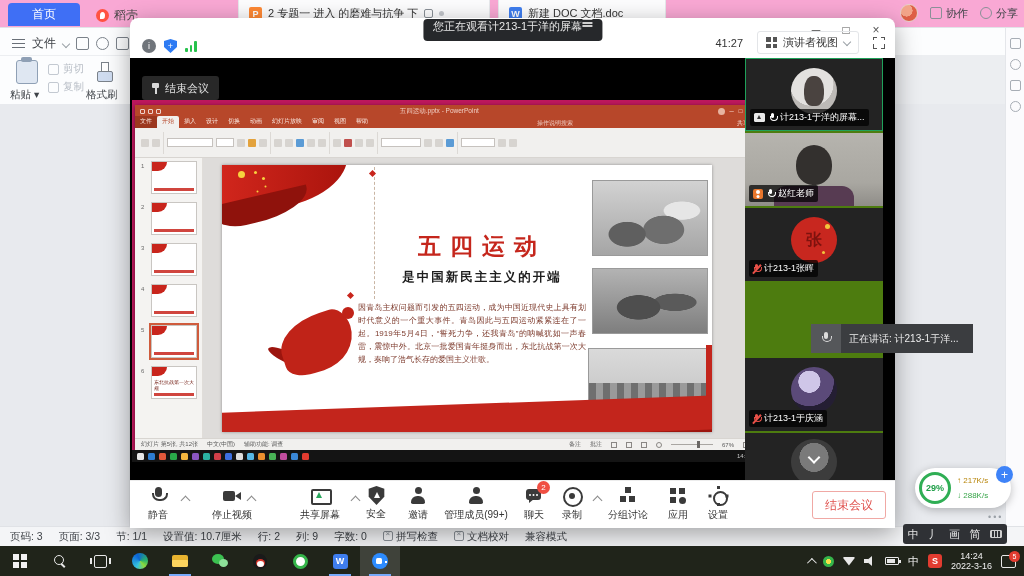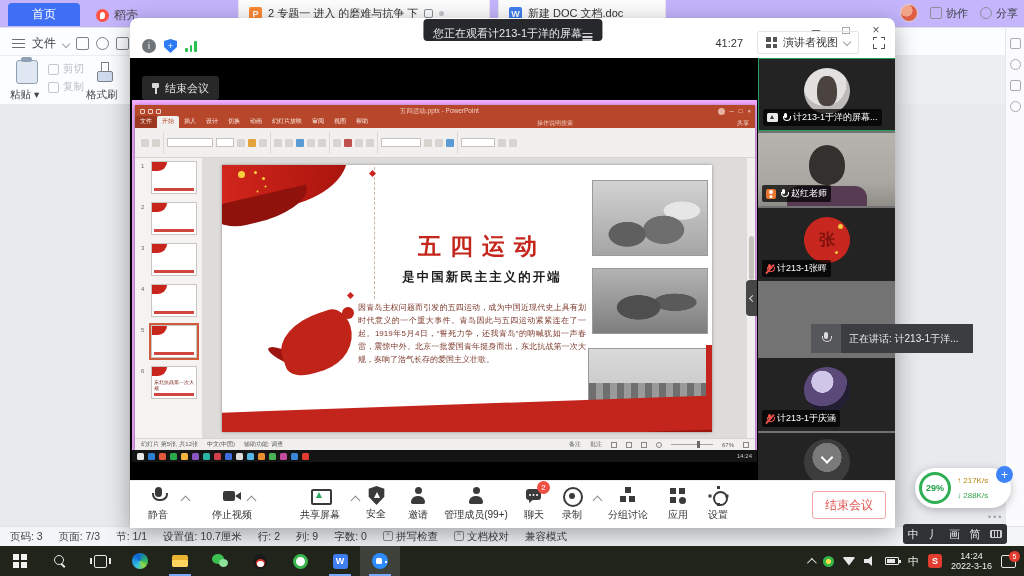--- a/index.html
+++ b/index.html
@@ -1,21 +1,21 @@
 <!DOCTYPE html>
 <html><head>
 <meta charset="utf-8">
 <style>
 *{margin:0;padding:0;box-sizing:border-box}
 html,body{width:1024px;height:576px;overflow:hidden}
 #screen{position:relative;width:1024px;height:576px;font-family:"Liberation Sans","DejaVu Sans",sans-serif;background:#eceef1;overflow:hidden}
 i,s{display:block;font-style:normal;text-decoration:none}
 
 
-.wps-tabbar{position:absolute;left:0;top:0;width:1024px;height:28px;background:#c4b5fd;border-bottom:1px solid #e2e4e8}
+.wps-tabbar{position:absolute;left:0;top:0;width:1024px;height:28px;background:#f9a8d4;border-bottom:1px solid #e2e4e8}
 .tab-home{position:absolute;left:8px;top:3px;width:72px;height:23px;background:#3f6ff5;border-radius:4px 4px 0 0;color:#fff;font-size:12px;display:flex;align-items:center;justify-content:center}
 .tab-docer{position:absolute;left:96px;top:5px;height:20px;display:flex;align-items:center;gap:5px;font-size:12px;color:#444}
 .docer-ic{width:13px;height:13px;border-radius:50%;background:#ff5242;position:relative}
 .docer-ic::after{content:"";position:absolute;left:4px;top:3px;width:5px;height:7px;background:#fff;border-radius:50% 50% 50% 0}
 .doc-tab{position:absolute;top:0;height:27px;display:flex;align-items:center;gap:6px;font-size:11px;color:#333;padding:0 10px;border-right:1px solid #e7e9ec;border-left:1px solid #e7e9ec;background:#fdfdfe}
 .dt-ppt{left:238px;width:252px}
 .dt-doc{left:498px;width:168px}
 .ftic{width:13px;height:13px;border-radius:2px;color:#fff;font-size:9px;font-weight:bold;display:flex;align-items:center;justify-content:center}
 .ftic.p{background:#ff8935}
 .ftic.w{background:#3f7ef0}
@@ -44,21 +44,21 @@
 .cursor-ic{width:9px;height:12px;margin:0 auto 3px;background:#5f6670;clip-path:polygon(0 0,100% 55%,55% 62%,70% 100%,52% 100%,40% 68%,0 80%)}
 .wps-rail{position:absolute;left:1005px;top:28px;width:19px;height:518px;background:#fbfbfd;border-left:1px solid #e4e6ea}
 .railic{width:11px;height:11px;border:1.5px solid #a7adb5;border-radius:2px;margin:10px auto 0}
 .wps-status{position:absolute;left:0;top:526px;width:1024px;height:20px;background:#f4f5f7;border-top:1px solid #e0e2e6;display:flex;align-items:center;gap:16px;padding-left:10px;font-size:10.5px;color:#3f4348;white-space:nowrap}
 .sbic{width:10px;height:10px;border:1px solid #8a9097;border-radius:2px;display:inline-block;vertical-align:-1px;margin-right:3px;position:relative}
 .sbic::after{content:"×";position:absolute;left:1.5px;top:-3px;font-size:8px;color:#8a9097}
 
 
 .meet{position:absolute;left:130px;top:18px;width:765px;height:510px;background:#fff;border-radius:8px 8px 0 0;box-shadow:0 6px 24px rgba(0,0,0,.35);z-index:10}
 .meet-head{position:relative;height:40px}
-.banner{position:absolute;left:50%;transform:translateX(-50%);top:1px;height:22px;background:#26282b;border-radius:4px;display:flex;align-items:flex-end;padding:0 10px;color:#e8e8e8;font-size:11px;white-space:nowrap}
+.banner{position:absolute;left:50%;transform:translateX(-50%);top:1px;height:22px;background:#26282b;border-radius:4px;display:flex;align-items:flex-start;padding:0 10px;color:#e8e8e8;font-size:11px;white-space:nowrap}
 .burger10{width:10px;height:8px;background:repeating-linear-gradient(#cfcfcf 0 1.5px,transparent 1.5px 3.2px)}
 .winctl{position:absolute;right:6px;top:2px;display:flex;gap:4px}
 .winctl i{width:26px;height:20px;display:flex;align-items:center;justify-content:center;color:#555;font-size:12px}
 .head-l{position:absolute;left:12px;bottom:5px;display:flex;align-items:center;gap:8px}
 .ic-info{width:14px;height:14px;border-radius:50%;background:#70757b;color:#fff;font-size:9px;display:flex;align-items:center;justify-content:center}
 .ic-shield{width:13px;height:14px;background:#2e7bf3;clip-path:polygon(50% 0,100% 15%,100% 58%,50% 100%,0 58%,0 15%);color:#fff;font-size:9px;display:flex;align-items:center;justify-content:center}
 .ic-signal{width:13px;height:11px;position:relative}
 .ic-signal i{position:absolute;bottom:0;width:2.5px;background:#27c24c;border-radius:1px}
 .ic-signal i:nth-child(1){left:0;height:4px}.ic-signal i:nth-child(2){left:4.5px;height:7px}.ic-signal i:nth-child(3){left:9px;height:11px}
 .head-r{position:absolute;right:10px;bottom:4px;display:flex;align-items:center;gap:14px;font-size:11px;color:#333}
@@ -67,21 +67,21 @@
 .fs-ic{width:12px;height:12px;border:1.6px solid #555;position:relative}
 .fs-ic::before{content:"";position:absolute;left:2.5px;top:-2px;width:4px;height:13px;background:#fff}
 .fs-ic::after{content:"";position:absolute;left:-2px;top:2.5px;width:13px;height:4px;background:#fff}
 .stage{position:relative;width:765px;height:422px;background:#000;overflow:hidden}
 .lockbtn{position:absolute;left:12px;top:18px;height:24px;background:rgba(42,42,42,.94);border-radius:3px;display:flex;align-items:center;gap:6px;padding:0 10px;color:#e4e4e4;font-size:11px;z-index:5}
 .pin-ic{width:7px;height:12px;position:relative}
 .pin-ic::before{content:"";position:absolute;left:0;top:1px;width:7px;height:5px;background:#d8d8d8;border-radius:1px}
 .pin-ic::after{content:"";position:absolute;left:3px;top:6px;width:1.5px;height:6px;background:#d8d8d8}
 
 
-.rdesk{position:absolute;left:2px;top:42px;width:625px;height:362px;background:#f0abfc;overflow:hidden}
+.rdesk{position:absolute;left:2px;top:42px;width:625px;height:362px;background:#be185d;overflow:hidden}
 .pptw{position:absolute;left:3px;top:5px;width:620px;height:345px;background:#fff;box-shadow:0 1px 4px rgba(0,0,0,.5)}
 .ppt-title{height:12px;background:#b7472a;display:flex;align-items:center;color:#f7ddd4;font-size:6.5px}
 .qat{display:flex;gap:3px;margin-left:5px}
 .qat i{width:5px;height:5px;border:1px solid rgba(255,255,255,.75);border-radius:1px}
 .ppt-tname{flex:1;text-align:center;opacity:.9}
 .ppt-wc{display:flex;gap:5px;margin-right:4px;align-items:center;font-size:6px;color:#fbe9e2}
 .ppt-ava{width:7px;height:7px;border-radius:50%;background:#e7b3a0}
 .ppt-tabs{height:11px;background:#b7472a;display:flex;align-items:flex-end;font-size:6px;color:#fbe9e2;white-space:nowrap}
 .ppt-tabs .t{padding:1px 5px 2px}
 .ppt-tabs .t.file{background:#9c381f}
@@ -130,21 +130,21 @@
 .ribbonR1{position:absolute;left:-10px;bottom:-6px;width:515px;height:34px;background:#c3251c;transform:rotate(-2deg)}
 .ribbonR2{position:absolute;left:-10px;bottom:-12px;width:515px;height:24px;background:#9c150e;transform:rotate(1.5deg)}
 .redstrip{position:absolute;left:484px;top:180px;width:6px;height:87px;background:#c3251c}
 
 
 .rtask{position:absolute;left:0;bottom:0;width:625px;height:12px;background:#141414;display:flex;align-items:center;gap:4px;padding:0 5px}
 .rt{width:7px;height:7px;border-radius:1.5px;flex:0 0 auto}
 .rtclock{margin-left:auto;font-size:6px;color:#c9c9c9;display:flex;align-items:center;gap:4px}
 
 
-.sidebar{position:absolute;left:628px;top:0;width:138px;height:422px;background:#737373}
+.sidebar{position:absolute;left:615px;top:0;width:138px;height:422px;background:#4d7c0f}
 .tile{position:absolute;left:0;width:138px;height:73px;background:#232323;overflow:hidden}
 .tile.t1{top:0;border:1px solid #1fa15a}
 .tile.t2{top:75px}.tile.t3{top:150px}.tile.t4{top:225px}.tile.t5{top:300px}
 .tile.t6{top:375px;height:47px}
 .avc{position:absolute;left:50%;transform:translateX(-50%);top:9px;width:46px;height:46px;border-radius:50%}
 .av1{background:radial-gradient(circle at 45% 35%,#e3e1df 0 55%,#bdbab7 56%)}
 .av1::after{content:"";position:absolute;left:13px;top:8px;width:20px;height:30px;background:#4a4340;border-radius:45% 45% 40% 40%}
 .av3{background:#c8271f;color:#7e120e;font-size:16px;font-weight:bold;display:flex;align-items:center;justify-content:center}
 .av3::after{content:"";position:absolute;right:7px;top:7px;width:5px;height:5px;border-radius:50%;background:#f3c53d;box-shadow:-4px 26px 0 -1px #f3c53d}
 .av4{background:#2d7ff0;color:#fff;font-size:12px;display:flex;align-items:center;justify-content:center}
@@ -322,21 +322,21 @@
   <div class="wps-canvas-r" style="top:104px;height:422px"></div>
   <div class="wps-rail">
     <i class="railic"></i>
     <i class="railic" style="border-radius:50%"></i>
     <i class="railic"></i>
     <i class="railic" style="border-radius:50%"></i>
   </div>
 
   <div class="wps-status">
     <span>页码: 3</span>
-    <span>页面: 7/3</span>
+    <span>页面: 3/3</span>
     <span>节: 1/1</span>
     <span>设置值: 10.7厘米</span>
     <span>行: 2</span>
     <span>列: 9</span>
     <span>字数: 0</span>
     <span><i class="sbic"></i><span>拼写检查</span></span>
     <span><i class="sbic"></i><span>文档校对</span></span>
     <span>兼容模式</span>
   </div>
 

